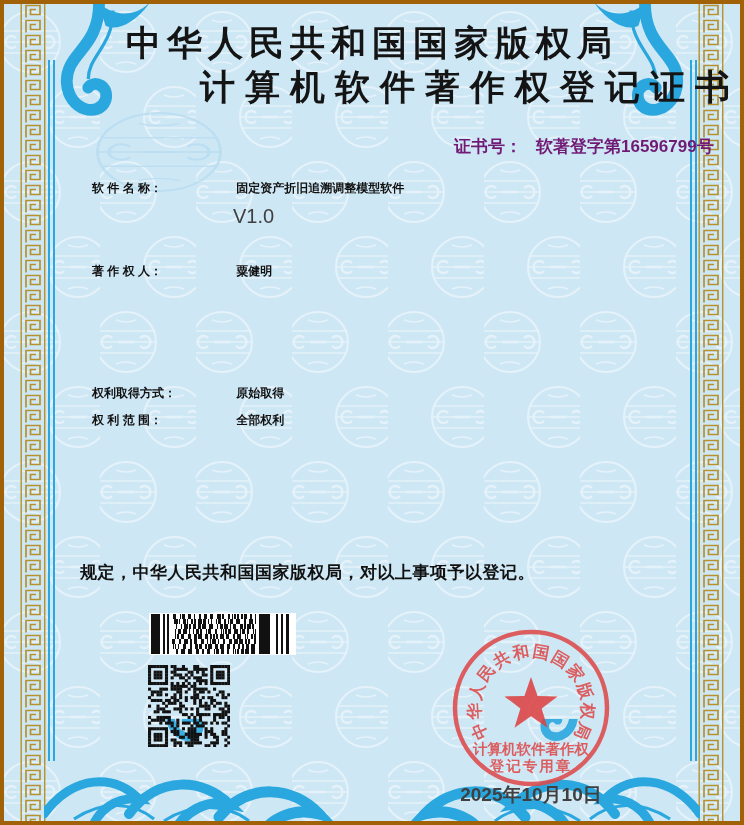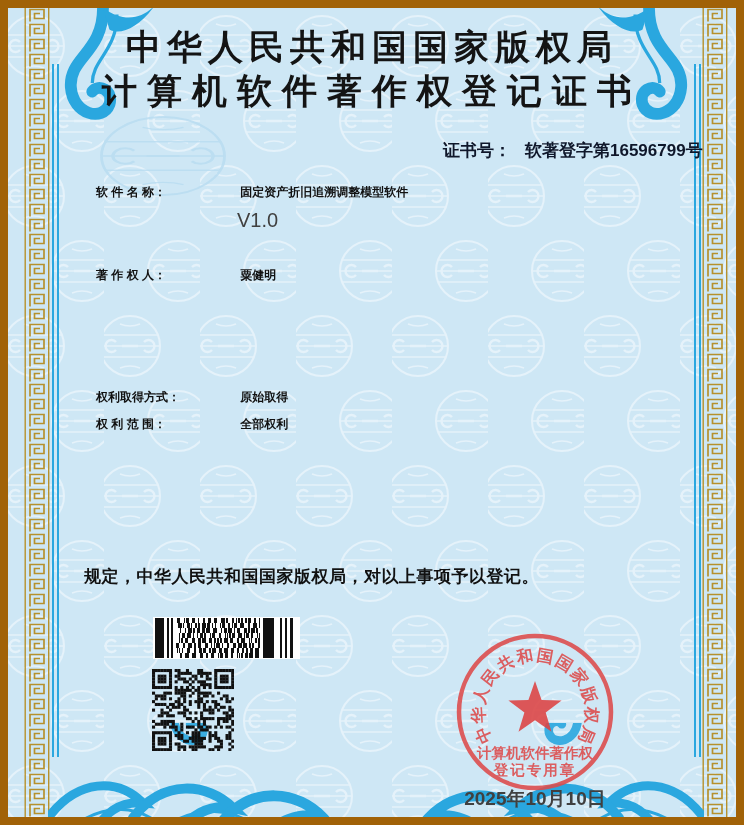--- a/index.html
+++ b/index.html
@@ -1,26 +1,26 @@
 <!DOCTYPE html>
 <html><head>
 <meta charset="utf-8">
 <style>
   html,body{margin:0;padding:0;}
   body{width:744px;height:825px;overflow:hidden;font-family:"Liberation Sans",sans-serif;}
   .page{position:relative;width:744px;height:825px;background:#cee7f5;box-sizing:border-box;
-        border:8px solid #a16207;overflow:hidden;}
+        border:4px solid #a16207;overflow:hidden;}
   .abs{position:absolute;}
   .deco{pointer-events:none;}
   
   .title{left:0;right:0;text-align:center;font-weight:900;color:#141414;
          font-family:"Liberation Serif",serif;white-space:nowrap;}
   .title1{top:16px;font-size:35px;letter-spacing:6px;}
-  .title2{top:60px;font-size:35px;letter-spacing:10px;}
-  .certno{top:131px;left:435px;font-size:17px;font-weight:bold;color:#0f172a;white-space:nowrap;}
+  .title2{top:60px;font-size:35px;letter-spacing:10px;text-align:right;}
+  .certno{top:131px;left:450px;font-size:17px;font-weight:bold;color:#701a75;white-space:nowrap;}
   .certno .lbl{margin-right:14px;}
   .field{position:absolute;left:88px;font-size:12px;font-weight:bold;color:#111;white-space:nowrap;}
   .field .flabel{display:inline-block;width:141px;}
   .f-wide .flabel{letter-spacing:0;}
   .ver{position:absolute;left:229px;font-size:20px;font-weight:normal;color:#404040;}
   .stmt{position:absolute;font-size:17px;font-weight:bold;color:#111;letter-spacing:0.5px;white-space:nowrap;}
   .date{position:absolute;top:778px;left:432px;width:190px;text-align:center;
         font-size:19px;font-weight:bold;color:#404040;white-space:nowrap;}
   
   .seal-svg{left:443px;top:620px;opacity:0.88;}

